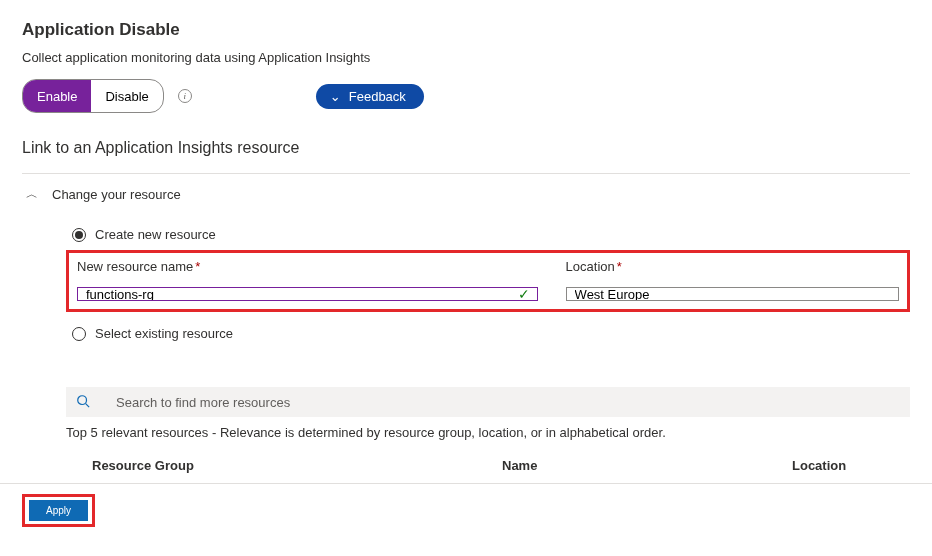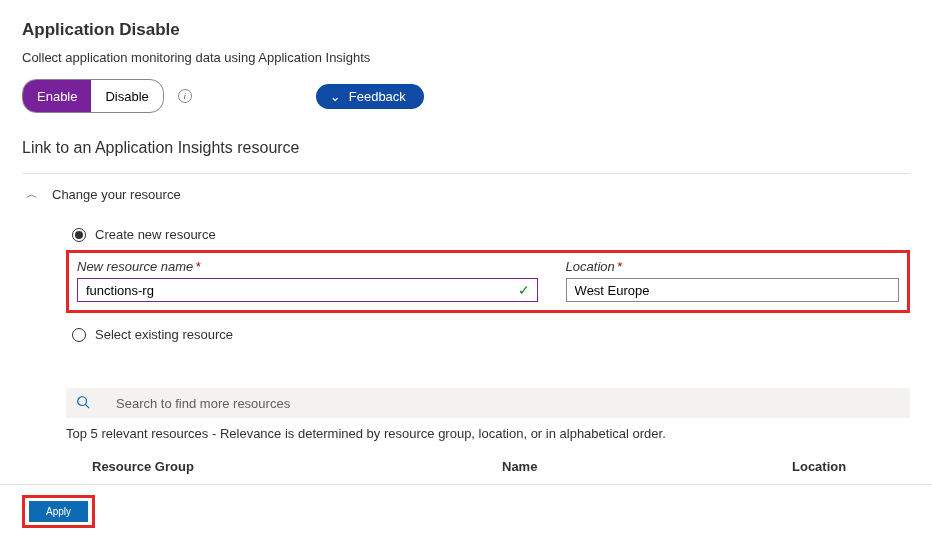--- a/index.html
+++ b/index.html
@@ -132,32 +132,31 @@
     padding: 6px 8px 8px 8px;
     margin-left: 44px;
     margin-right: 0;
     display: flex;
     gap: 28px;
   }
   .field-col.name { flex: 1.05; }
   .field-col.loc { flex: 0.76; }
   .field-label {
     font-size: 13px;
-    margin-bottom: 4px;
-    font-style: italic;
+    margin-bottom: 13px;
   }
   .req { color: #a80000; margin-left: 2px; }
   .input-wrap {
     position: relative;
     display: flex;
     align-items: center;
   }
   .txt-input {
     width: 100%;
-    height: 24px;
+    height: 14px;
     border: 1px solid #771f9c;
     font-size: 13px;
     padding: 2px 26px 2px 8px;
     font-family: inherit;
     outline: none;
   }
   .txt-input.loc {
     border: 1px solid #8a8886;
   }
   .check-ico {

